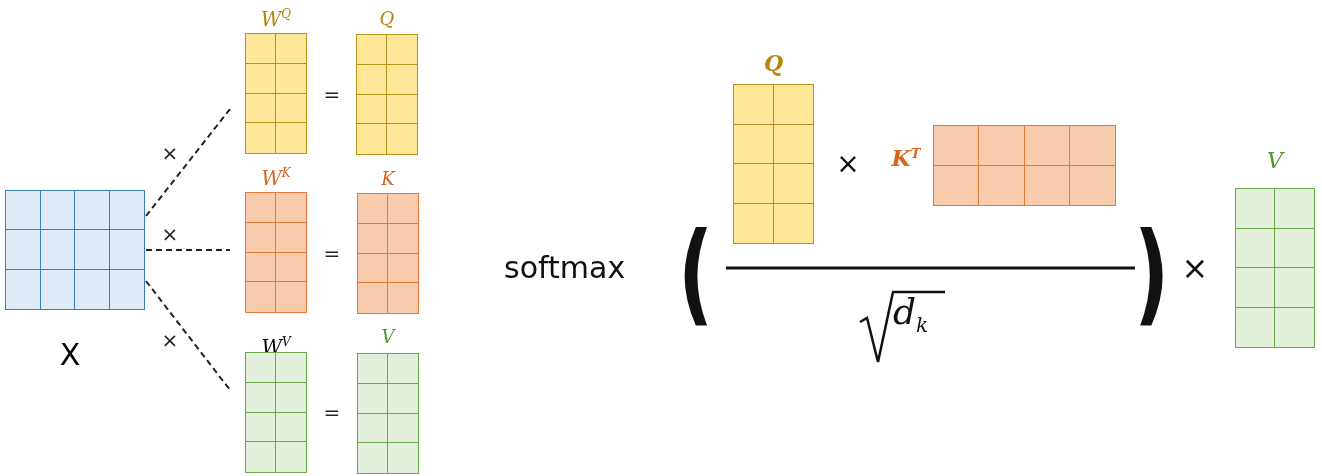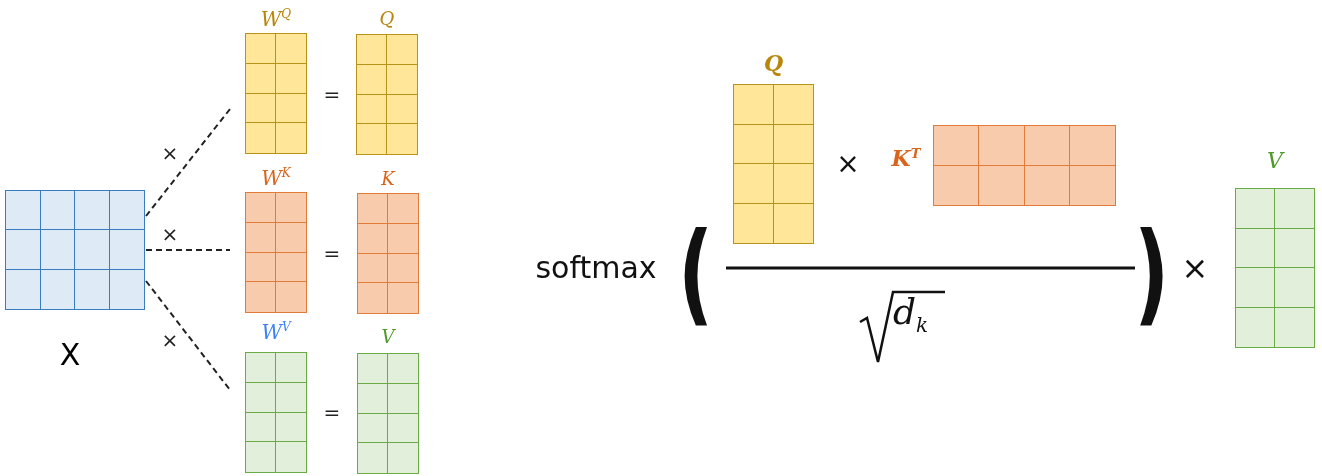--- a/index.html
+++ b/index.html
@@ -88,21 +88,21 @@
     <div class="cell" style="border-right: 1.5px solid rgb(224, 123, 57); border-bottom: 1.5px solid rgb(224, 123, 57);"></div>
     <div class="cell" style="border-right: none; border-bottom: 1.5px solid rgb(224, 123, 57);"></div>
     <div class="cell" style="border-right: 1.5px solid rgb(224, 123, 57); border-bottom: 1.5px solid rgb(224, 123, 57);"></div>
     <div class="cell" style="border-right: none; border-bottom: 1.5px solid rgb(224, 123, 57);"></div>
     <div class="cell" style="border-right: 1.5px solid rgb(224, 123, 57); border-bottom: 1.5px solid rgb(224, 123, 57);"></div>
     <div class="cell" style="border-right: none; border-bottom: 1.5px solid rgb(224, 123, 57);"></div>
     <div class="cell" style="border-right: 1.5px solid rgb(224, 123, 57); border-bottom: none;"></div>
     <div class="cell" style="border-right: none; border-bottom: none;"></div>
   </div>
 
-<div class="lbl" style="left:245px;top:321px;width:62px;font-size:20px;color:#3b82f6;">
+<div class="lbl" style="left:245px;top:336px;width:62px;font-size:20px;color:#000000;">
   <span>W</span><sup style="font-size:12px;">V</sup>
 </div>
 <div class="matrix" style="left: 245px; top: 352px; width: 62px; height: 121px; grid-template-columns: repeat(2, 1fr); grid-template-rows: repeat(4, 1fr); background: rgb(226, 239, 218); border: 1.5px solid rgb(106, 171, 69);">
     <div class="cell" style="border-right: 1.5px solid rgb(106, 171, 69); border-bottom: 1.5px solid rgb(106, 171, 69);"></div>
     <div class="cell" style="border-right: none; border-bottom: 1.5px solid rgb(106, 171, 69);"></div>
     <div class="cell" style="border-right: 1.5px solid rgb(106, 171, 69); border-bottom: 1.5px solid rgb(106, 171, 69);"></div>
     <div class="cell" style="border-right: none; border-bottom: 1.5px solid rgb(106, 171, 69);"></div>
     <div class="cell" style="border-right: 1.5px solid rgb(106, 171, 69); border-bottom: 1.5px solid rgb(106, 171, 69);"></div>
     <div class="cell" style="border-right: none; border-bottom: 1.5px solid rgb(106, 171, 69);"></div>
     <div class="cell" style="border-right: 1.5px solid rgb(106, 171, 69); border-bottom: none;"></div>
@@ -114,21 +114,21 @@
     <div class="cell" style="border-right: 1.5px solid rgb(106, 171, 69); border-bottom: 1.5px solid rgb(106, 171, 69);"></div>
     <div class="cell" style="border-right: none; border-bottom: 1.5px solid rgb(106, 171, 69);"></div>
     <div class="cell" style="border-right: 1.5px solid rgb(106, 171, 69); border-bottom: 1.5px solid rgb(106, 171, 69);"></div>
     <div class="cell" style="border-right: none; border-bottom: 1.5px solid rgb(106, 171, 69);"></div>
     <div class="cell" style="border-right: 1.5px solid rgb(106, 171, 69); border-bottom: 1.5px solid rgb(106, 171, 69);"></div>
     <div class="cell" style="border-right: none; border-bottom: 1.5px solid rgb(106, 171, 69);"></div>
     <div class="cell" style="border-right: 1.5px solid rgb(106, 171, 69); border-bottom: none;"></div>
     <div class="cell" style="border-right: none; border-bottom: none;"></div>
   </div>
 
-<div class="op" style="left:516px;top:253px;width:160px;font-size:30px;color:#111;text-align:center;">softmax</div>
+<div class="op" style="left:504px;top:253px;width:160px;font-size:30px;color:#111;text-align:left;">softmax</div>
 <div class="op" style="left:672px;top:218px;width:40px;font-size:110px;color:#111;font-weight:bold;transform:scaleX(0.7);">(</div>
 <div class="op" style="left:1128px;top:218px;width:40px;font-size:110px;color:#111;font-weight:bold;transform:scaleX(0.7);">)</div>
 
 <div class="lbl" style="left:733px;top:52px;width:81px;font-size:22px;font-weight:bold;color:#b8860b;">Q</div>
 <div class="matrix" style="left: 733px; top: 84px; width: 81px; height: 160px; grid-template-columns: repeat(2, 1fr); grid-template-rows: repeat(4, 1fr); background: rgb(255, 230, 153); border: 1.5px solid rgb(184, 147, 26);">
     <div class="cell" style="border-right: 1.5px solid rgb(184, 147, 26); border-bottom: 1.5px solid rgb(184, 147, 26);"></div>
     <div class="cell" style="border-right: none; border-bottom: 1.5px solid rgb(184, 147, 26);"></div>
     <div class="cell" style="border-right: 1.5px solid rgb(184, 147, 26); border-bottom: 1.5px solid rgb(184, 147, 26);"></div>
     <div class="cell" style="border-right: none; border-bottom: 1.5px solid rgb(184, 147, 26);"></div>
     <div class="cell" style="border-right: 1.5px solid rgb(184, 147, 26); border-bottom: 1.5px solid rgb(184, 147, 26);"></div>

